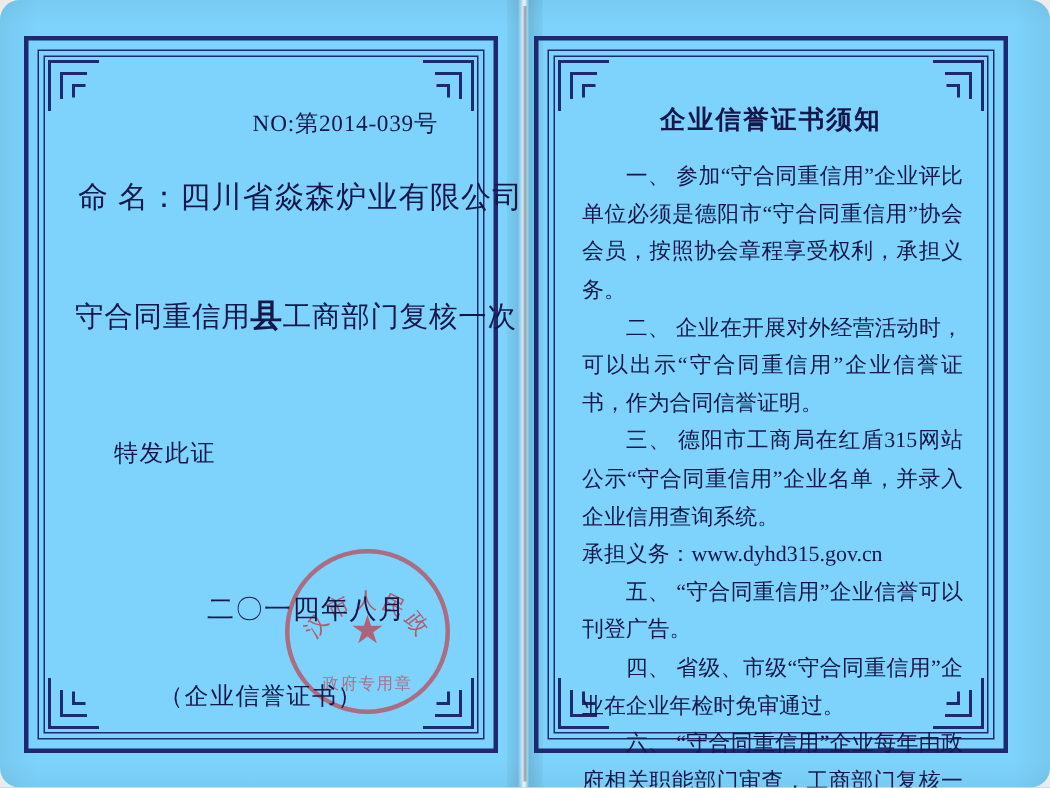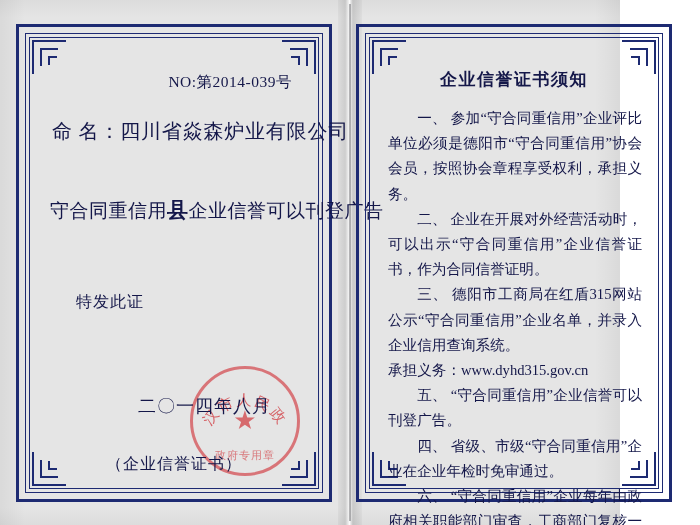--- a/index.html
+++ b/index.html
@@ -8,23 +8,24 @@
   }
   body {
     width: 700px;
     height: 525px;
     background: #ffffff;
     font-family: "DejaVu Sans", sans-serif;
     overflow: hidden;
   }
   #certificate {
     position: relative;
-    width: 620px;
+    width: 700px;
     height: 525px;
-    background: #e5e5e5;
+    background: #7dd3fc;
+    border-radius: 13px;
   }
   
   .page-shade {
     position: absolute;
     inset: 0;
     background:
       linear-gradient(to right, rgba(0,0,0,0.05) 0px, rgba(0,0,0,0.0) 25px),
       linear-gradient(to left, rgba(0,0,0,0.05) 0px, rgba(0,0,0,0.0) 25px),
       linear-gradient(to bottom, rgba(0,0,0,0.04) 0px, rgba(0,0,0,0.0) 18px),
       linear-gradient(to top, rgba(0,0,0,0.04) 0px, rgba(0,0,0,0.0) 18px);
@@ -297,21 +298,21 @@
 
     <div class="content">
 
       <div class="doc-no">NO:第2014-039号</div>
 
       <div class="row-name">
         <span>命 名：</span><span>四川省焱森炉业有限公司</span>
       </div>
 
       <div class="headline">
-        <span>守合同重信用</span><span class="big">县</span><span>企业信誉可以刊登广告</span>
+        <span>守合同重信用</span><span class="big">县</span><span>工商部门复核一次</span>
       </div>
 
       <div class="issue-note">特发此证</div>
 
       <div class="seal">
         <svg class="arc" viewBox="0 0 104 104">
           <defs>
             <path id="sealArc" d="M 16,62 A 38,38 0 0 1 88,62"></path>
           </defs>
           <text>

